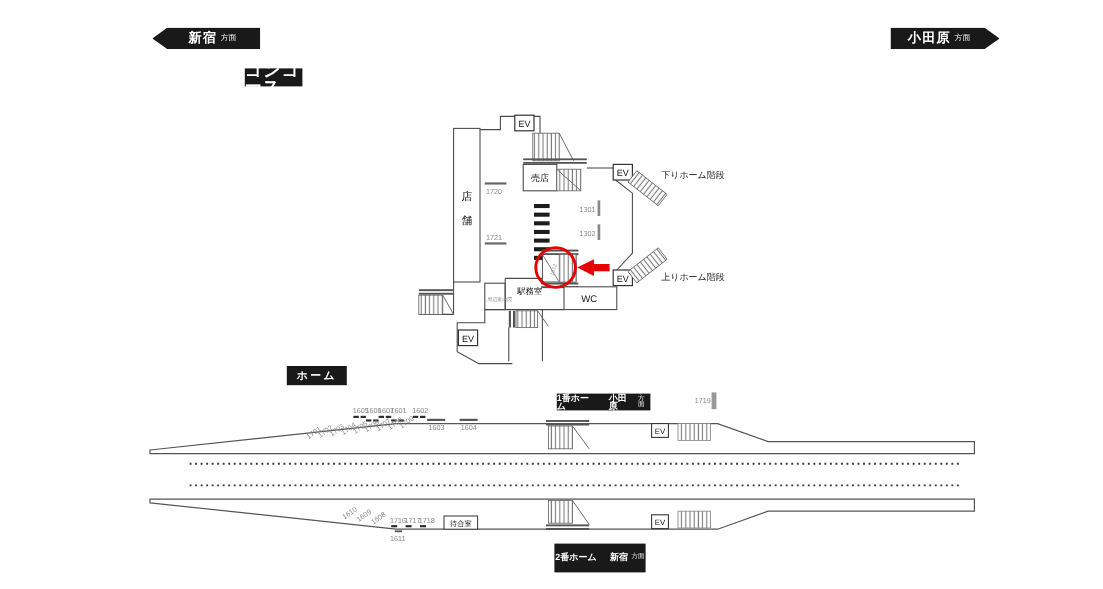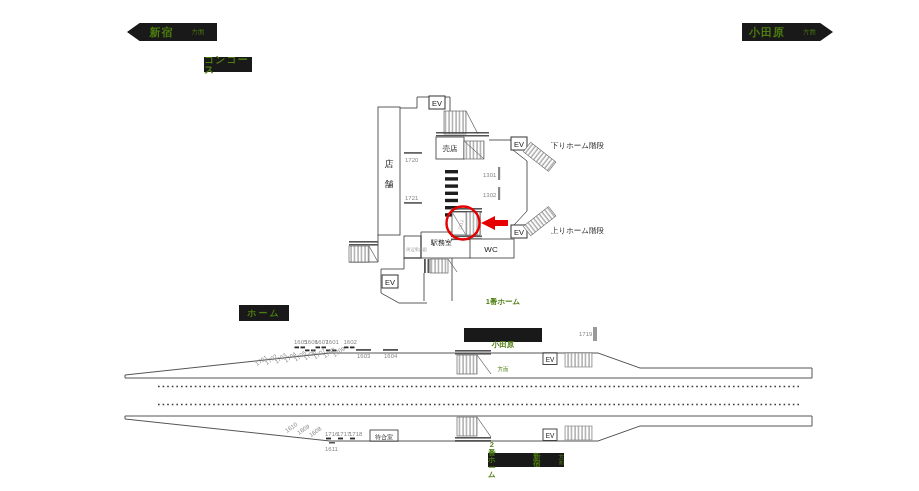--- a/index.html
+++ b/index.html
@@ -1,31 +1,31 @@
 <!DOCTYPE html>
 <html><head>
 <meta charset="utf-8">
 <style>
   html,body{margin:0;padding:0;background:#fff;}
   .stage{position:relative;width:919px;height:491px;background:#ffffff;overflow:hidden;
          font-family:"Liberation Sans","DejaVu Sans",sans-serif;}
   .stage svg{position:absolute;left:0;top:0;}
-  .badge{position:absolute;background:#191919;color:#4d7c0f;display:flex;align-items:center;
-         justify-content:center;gap:18px;line-height:1;}
+  .badge{position:absolute;background:#191919;color:#ffffff;display:flex;align-items:center;
+         justify-content:center;gap:3px;line-height:1;}
   .badge .big{font-size:11px;font-weight:bold;letter-spacing:1px;}
   .badge .mid{font-size:8px;font-weight:bold;letter-spacing:1px;}
   .badge .small{font-size:6.5px;}
   .b-shinjuku{left:127px;top:23px;width:90px;height:18px;
       clip-path:polygon(0 50%,14% 0,100% 0,100% 100%,14% 100%);padding-left:10px;box-sizing:border-box;}
   .b-odawara{left:742px;top:23px;width:91px;height:18px;
       clip-path:polygon(0 0,86% 0,100% 50%,86% 100%,0 100%);padding-right:10px;box-sizing:border-box;}
-  .b-concourse{left:204px;top:57px;width:48px;height:15px;font-size:10px;font-weight:bold;letter-spacing:1px;}
+  .b-concourse{left:204px;top:57px;width:48px;height:15px;font-size:14px;font-weight:bold;letter-spacing:1px;}
   .b-home{left:239px;top:305px;width:50px;height:16px;font-size:9px;font-weight:bold;letter-spacing:2px;}
-  .b-p1{left:464px;top:328px;width:78px;height:14px;flex-direction:column;}
-  .b-p2{left:488px;top:453px;width:76px;height:14px;text-align:center;}
+  .b-p1{left:464px;top:328px;width:78px;height:14px;}
+  .b-p2{left:462px;top:453px;width:76px;height:24px;text-align:center;}
   .b-p1 .mid,.b-p2 .mid{font-size:7.5px;letter-spacing:0;}
   .b-p1 .small,.b-p2 .small{font-size:5.5px;}
   .gap6{display:inline-block;width:5px;}
 </style>
 </head>
 <body>
 
 <div class="stage">
 
 <svg width="919" height="491" viewBox="0 0 919 491" font-family="Liberation Sans, DejaVu Sans, sans-serif">

